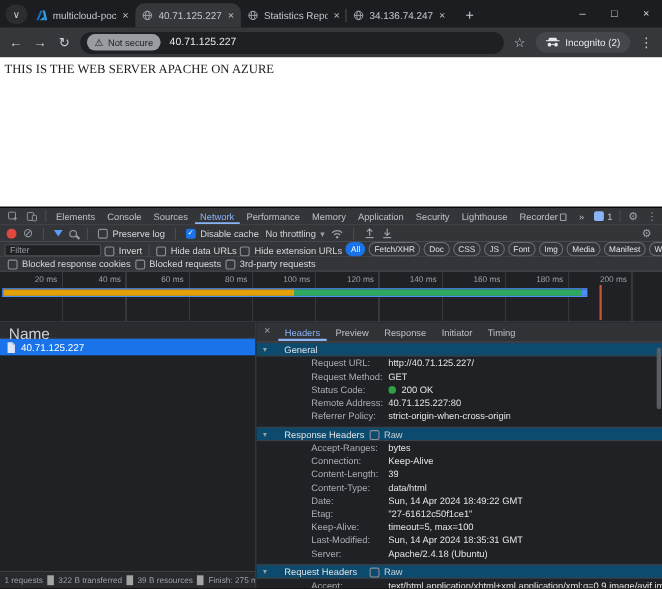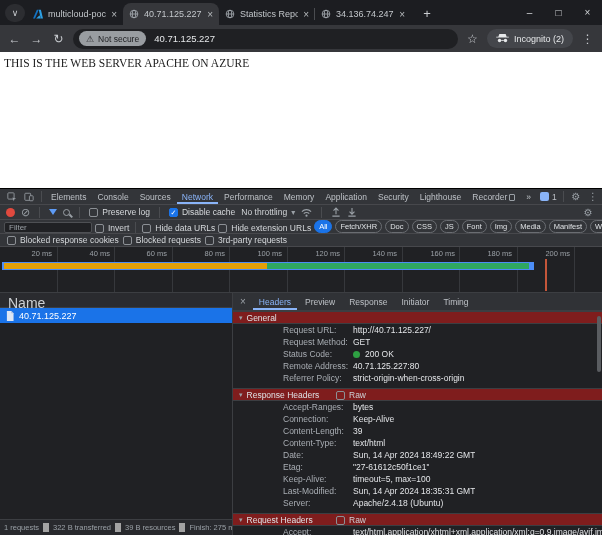--- a/index.html
+++ b/index.html
@@ -106,22 +106,22 @@
   .statusbar span + span { border-left:6px solid #a3a3a3; }
   .statusbar .dcl { color:#e8710a; }
 
   .details { position:absolute; left:232px; right:0; top:0; bottom:0; border-left:1px solid #3c3e42;
     background:#202124; overflow:hidden; }
   .dettabs { height:18px; background:#303236; border-bottom:1px solid #3c3e42; display:flex;
     align-items:center; padding:0 7px; gap:2px; font-size:8.5px; }
   .dettabs .x { color:#9aa0a6; margin-right:5px; font-size:10px; }
   .dtab2 { padding:3px 6px; color:#bdc1c6; }
   .dtab2.active { color:#8ab4f8; box-shadow:inset 0 -2px 0 #8ab4f8; }
-  .sect-h { height:13px; background:#7f1d1d; border-top:1px solid #3c3e42; border-bottom:1px solid #3c3e42;
-    display:flex; align-items:center; gap:4px; padding-left:6px; font-size:8.5px; color:#dfe2e5; position:relative; }
+  .sect-h { height:13px; background:#0c4a6e; border-top:1px solid #3c3e42; border-bottom:1px solid #3c3e42;
+    display:flex; align-items:center; gap:16px; padding-left:6px; font-size:8.5px; color:#dfe2e5; position:relative; }
   .sect-h.gap { margin-top:4px; }
   .tri { font-size:7px; color:#9aa0a6; }
   .raw { position:absolute; left:103px; top:1px; font-size:8.5px; color:#cdd0d4; }
   .kv { display:flex; padding-left:10px; font-size:8.5px; line-height:12px; height:12px; }
   .kv .k { width:110px; color:#a9aeb4; flex-shrink:0; white-space:nowrap;padding-left:40px; }
   .kv .v { color:#e3e5e8; white-space:nowrap; overflow:hidden; display:flex; align-items:center; }
   .dot { display:inline-block; width:7px; height:7px; border-radius:50%; background:#2ea043;
     margin-right:5px; flex-shrink:0; }
   .sb { position:absolute; right:1px; top:19px; bottom:1px; width:4px; }
   .sbthumb { position:absolute; top:4px; height:56px; width:4px; background:#5a5d61; border-radius:2px; }
@@ -435,21 +435,21 @@
         <div class="kv">
           <span class="k">Connection:</span>
           <span class="v">Keep-Alive</span>
         </div>
         <div class="kv">
           <span class="k">Content-Length:</span>
           <span class="v">39</span>
         </div>
         <div class="kv">
           <span class="k">Content-Type:</span>
-          <span class="v">text/html</span>
+          <span class="v">data/html</span>
         </div>
         <div class="kv">
           <span class="k">Date:</span>
           <span class="v">Sun, 14 Apr 2024 18:49:22 GMT</span>
         </div>
         <div class="kv">
           <span class="k">Etag:</span>
           <span class="v">"27-61612c50f1ce1"</span>
         </div>
         <div class="kv">

